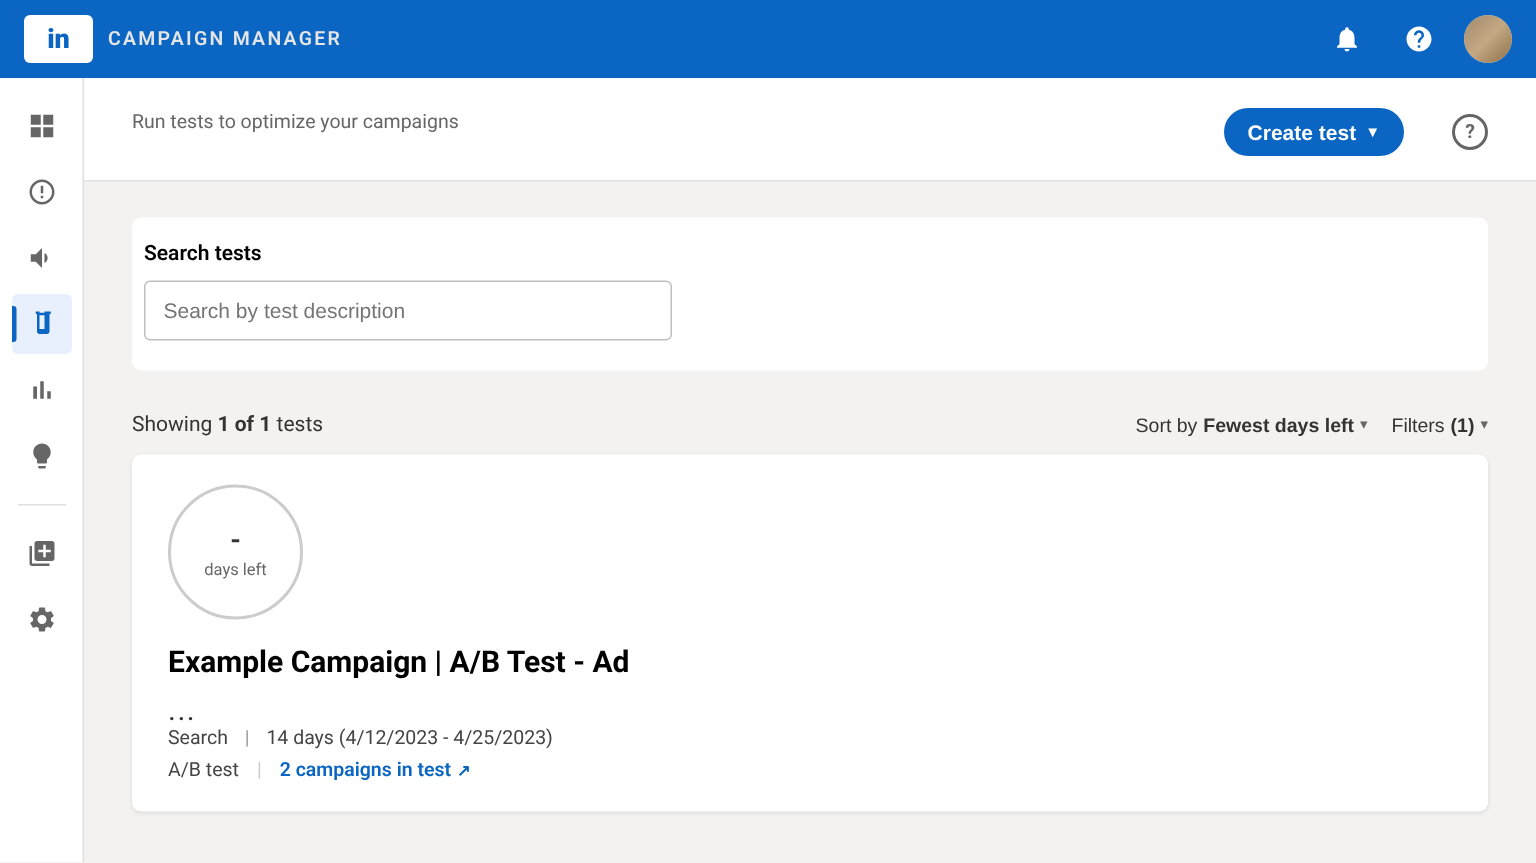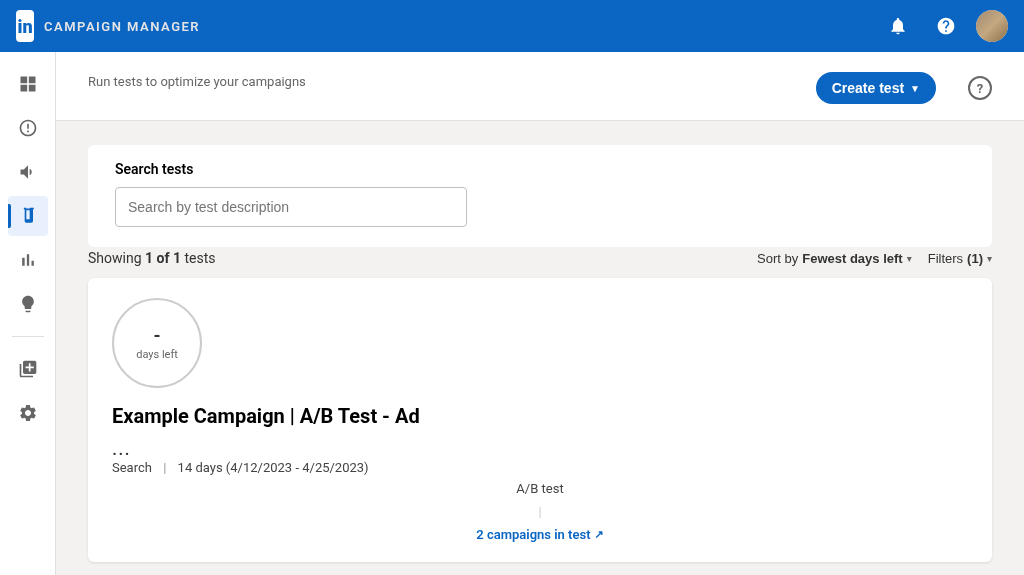--- a/index.html
+++ b/index.html
@@ -14,21 +14,21 @@
       padding: 0 16px;
       gap: 12px;
       flex-shrink: 0;
     }
     .header-logo {
       display: flex;
       align-items: center;
       gap: 10px;
     }
     .linkedin-icon {
-      width: 18px;
+      width: 46px;
       height: 32px;
       background: white;
       border-radius: 4px;
       display: flex;
       align-items: center;
       justify-content: center;
       font-weight: 900;
       color: #0a66c2;
       font-size: 18px;
     }
@@ -189,22 +189,22 @@
 
     
     .body-content {
       padding: 24px 32px;
     }
 
     
     .search-section {
       background: white;
       border-radius: 6px;
-      padding: 16px 27px 20px;
-      margin-bottom: 3px;
+      padding: 16px 8px 20px;
+      margin-bottom: 28px;
     }
     .search-label {
       font-size: 14px;
       font-weight: 600;
       color: #000;
       margin-bottom: 10px;
     }
     .search-input {
       width: 352px;
       height: 40px;
@@ -313,21 +313,20 @@
     .card-meta .separator {
       margin: 0 8px;
       color: #999;
     }
     .card-ab-row {
       display: flex;
       align-items: center;
       gap: 8px;
       font-size: 13px;
       color: #444;
-      flex-direction: column;
     }
     .ab-label {}
     .campaigns-link {
       color: #0a66c2;
       cursor: pointer;
       text-decoration: none;
       display: flex;
       align-items: center;
       gap: 4px;
       font-weight: 600;

